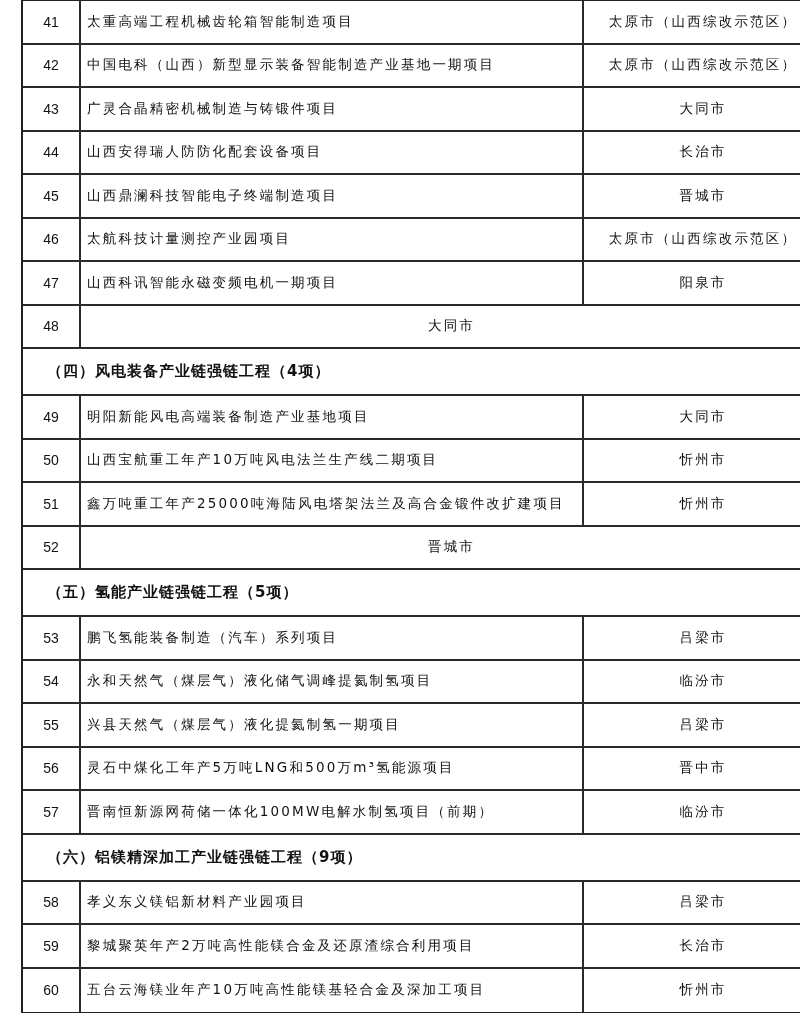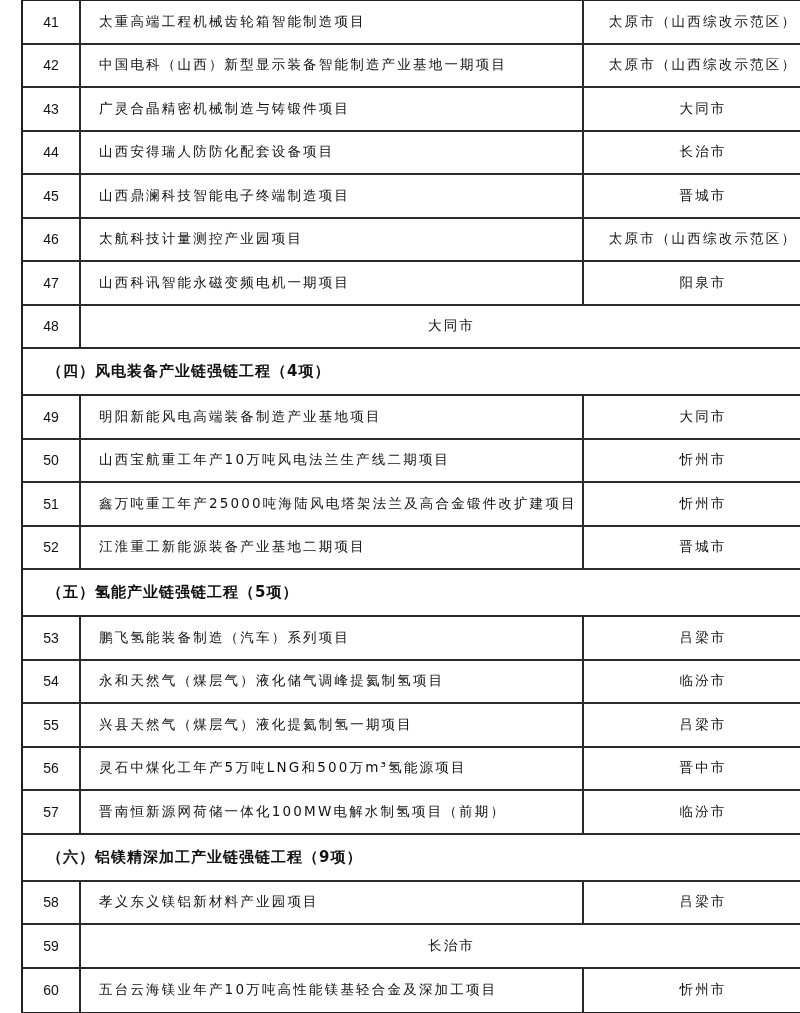--- a/index.html
+++ b/index.html
@@ -8,21 +8,21 @@
     position: absolute; left: 21px; top: 0; width: 791px;
     border-left: 2px solid #222; border-right: 2px solid #222; border-bottom: 2px solid #222;
     box-sizing: border-box;
     border-top: 2px solid #222;
     margin-top: -1px;
   }
   .row { display: flex; height: 43.5px; border-bottom: 2px solid #2a2a2a; box-sizing: border-box; }
   .row:last-child { border-bottom: none; }
   .cell { display: flex; align-items: center; box-sizing: border-box; font-size: 13.5px; letter-spacing: 2.2px; white-space: nowrap; overflow: hidden; }
   .c-no { width: 58px; justify-content: center; border-right: 2px solid #2a2a2a; font-family: "Liberation Sans", sans-serif; letter-spacing: 0; font-size: 14px; }
-  .c-name { width: 503px; padding-left: 18px; border-right: 2px solid #2a2a2a; }
+  .c-name { width: 503px; padding-left: 6px; border-right: 2px solid #2a2a2a; }
   .c-loc { flex: 1; justify-content: center; padding-left: 12px; }
   .section { height: 47px; display: flex; align-items: center; padding-left: 24px; font-weight: bold; font-size: 15px; letter-spacing: 1px; border-bottom: 2px solid #2a2a2a; box-sizing: border-box; }
 </style>
 </head>
 <body>
 
 <div class="table" id="tbl">
     <div class="row">
       <div class="cell c-no">41</div>
       <div class="cell c-name">太重高端工程机械齿轮箱智能制造项目</div>
@@ -73,21 +73,20 @@
       <div class="cell c-name">山西宝航重工年产10万吨风电法兰生产线二期项目</div>
       <div class="cell c-loc">忻州市</div>
     </div>
     <div class="row">
       <div class="cell c-no">51</div>
       <div class="cell c-name">鑫万吨重工年产25000吨海陆风电塔架法兰及高合金锻件改扩建项目</div>
       <div class="cell c-loc">忻州市</div>
     </div>
     <div class="row">
       <div class="cell c-no">52</div>
-      <div class="cell c-name">江淮重工新能源装备产业基地二期项目</div>
       <div class="cell c-loc">晋城市</div>
     </div>
     <div class="section">（五）氢能产业链强链工程（5项）</div>
     <div class="row">
       <div class="cell c-no">53</div>
       <div class="cell c-name">鹏飞氢能装备制造（汽车）系列项目</div>
       <div class="cell c-loc">吕梁市</div>
     </div>
     <div class="row">
       <div class="cell c-no">54</div>
@@ -110,20 +109,21 @@
       <div class="cell c-loc">临汾市</div>
     </div>
     <div class="section">（六）铝镁精深加工产业链强链工程（9项）</div>
     <div class="row">
       <div class="cell c-no">58</div>
       <div class="cell c-name">孝义东义镁铝新材料产业园项目</div>
       <div class="cell c-loc">吕梁市</div>
     </div>
     <div class="row">
       <div class="cell c-no">59</div>
+      <div class="cell c-name">黎城聚英年产2万吨高性能镁合金及还原渣综合利用项目</div>
       <div class="cell c-loc">长治市</div>
     </div>
     <div class="row">
       <div class="cell c-no">60</div>
       <div class="cell c-name">五台云海镁业年产10万吨高性能镁基轻合金及深加工项目</div>
       <div class="cell c-loc">忻州市</div>
     </div>
   </div>
 
 </body></html>

